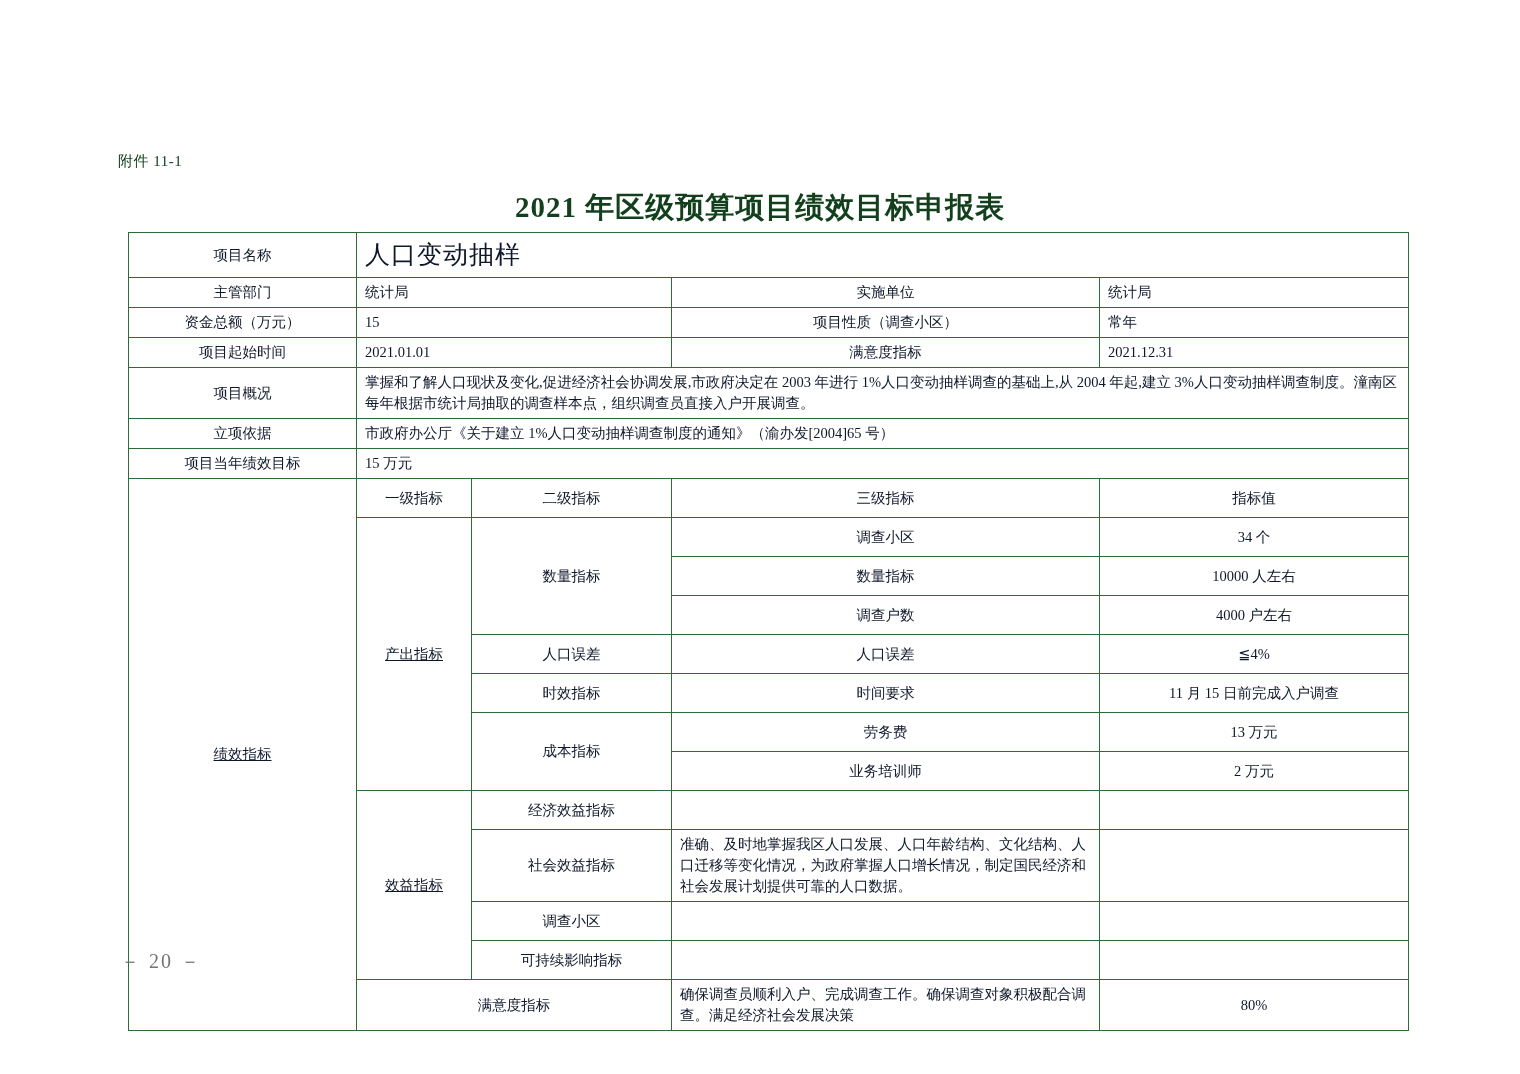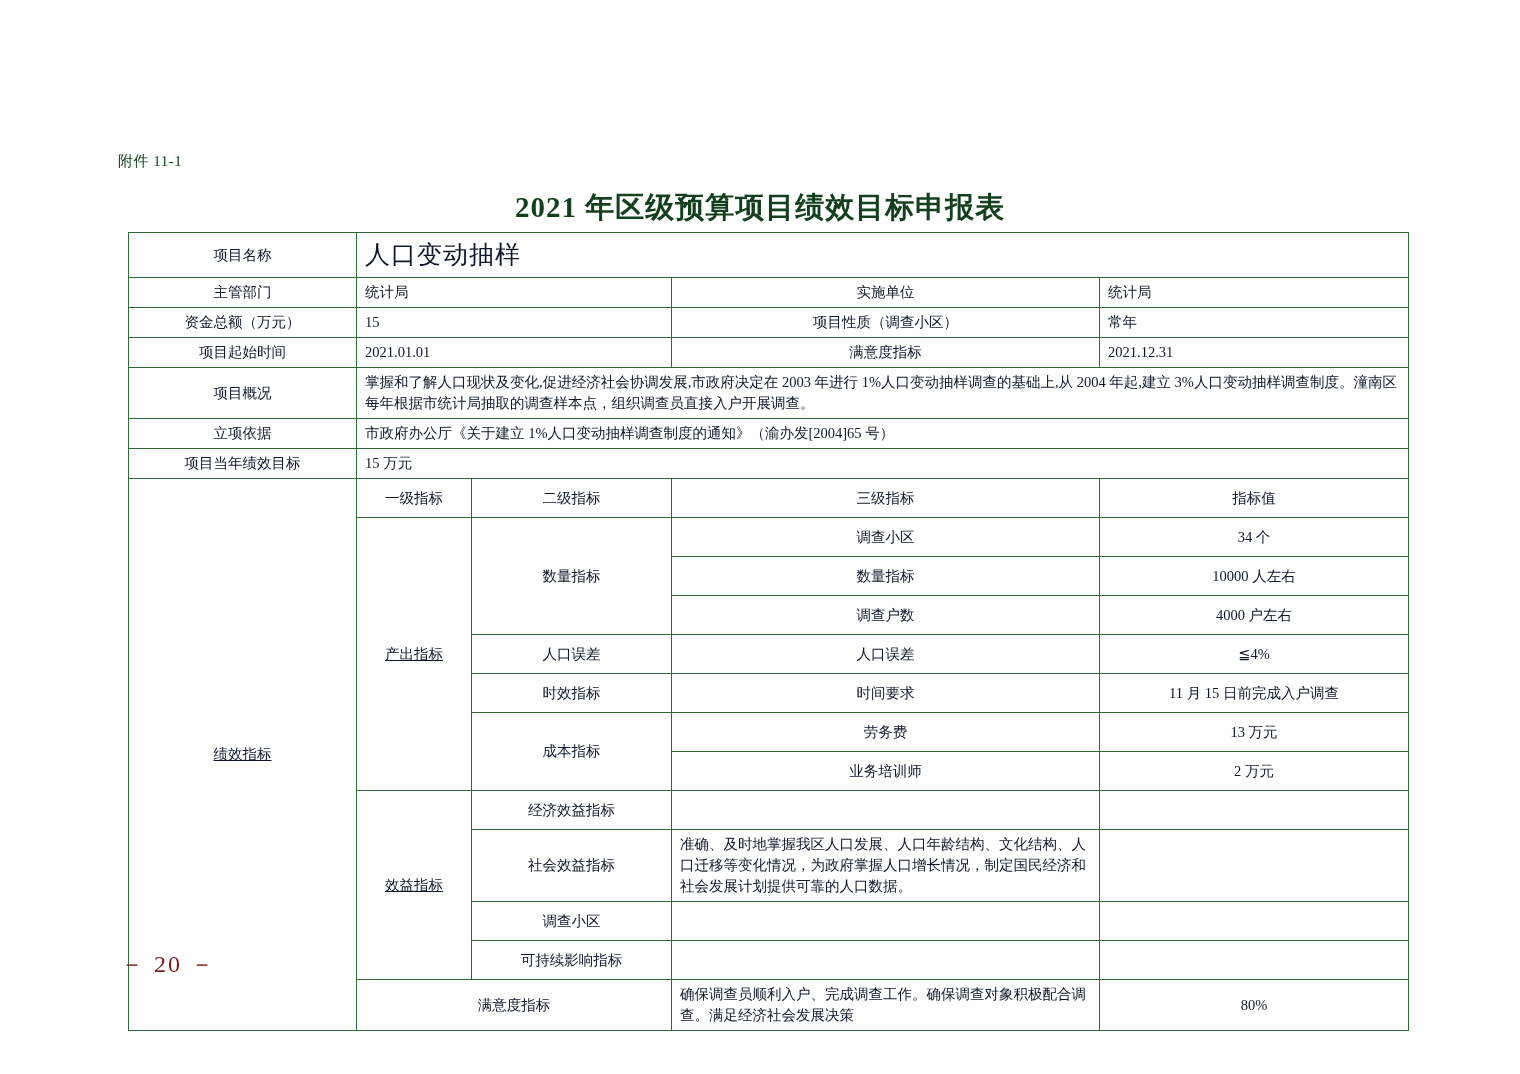--- a/index.html
+++ b/index.html
@@ -73,22 +73,22 @@
   }
   .vert-label {
     text-align: center;
     text-decoration: underline;
   }
   .tall-row td { height: 30px; }
   .page-num {
     position: absolute;
     left: 120px;
     top: 948px;
-    font-size: 24px;
-    color: #7f1d1d;
+    font-size: 20px;
+    color: #737373;
     font-family: "Liberation Serif", serif;
     letter-spacing: 2px;
   }
 </style>
 </head>
 <body>
 
 <div class="page">
 
   <div class="attach-label">附件 11-1</div>

